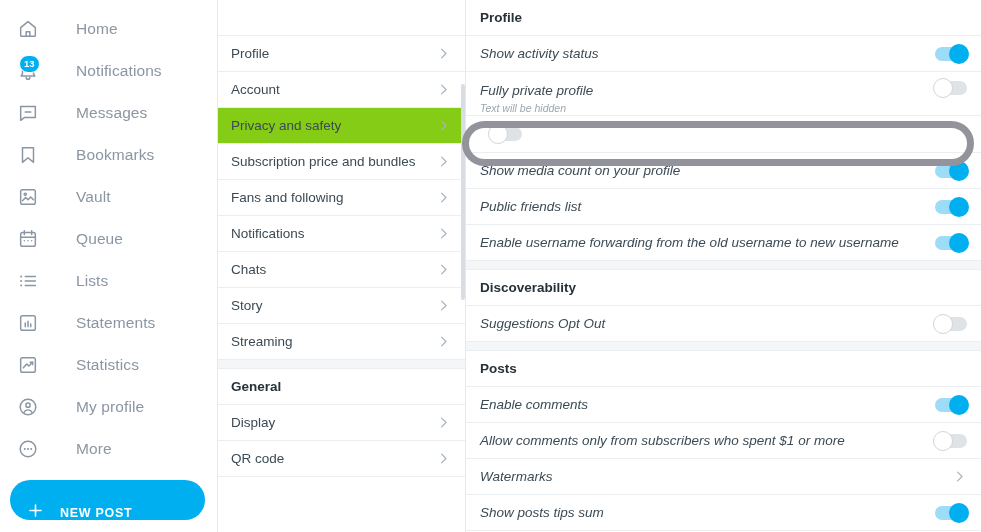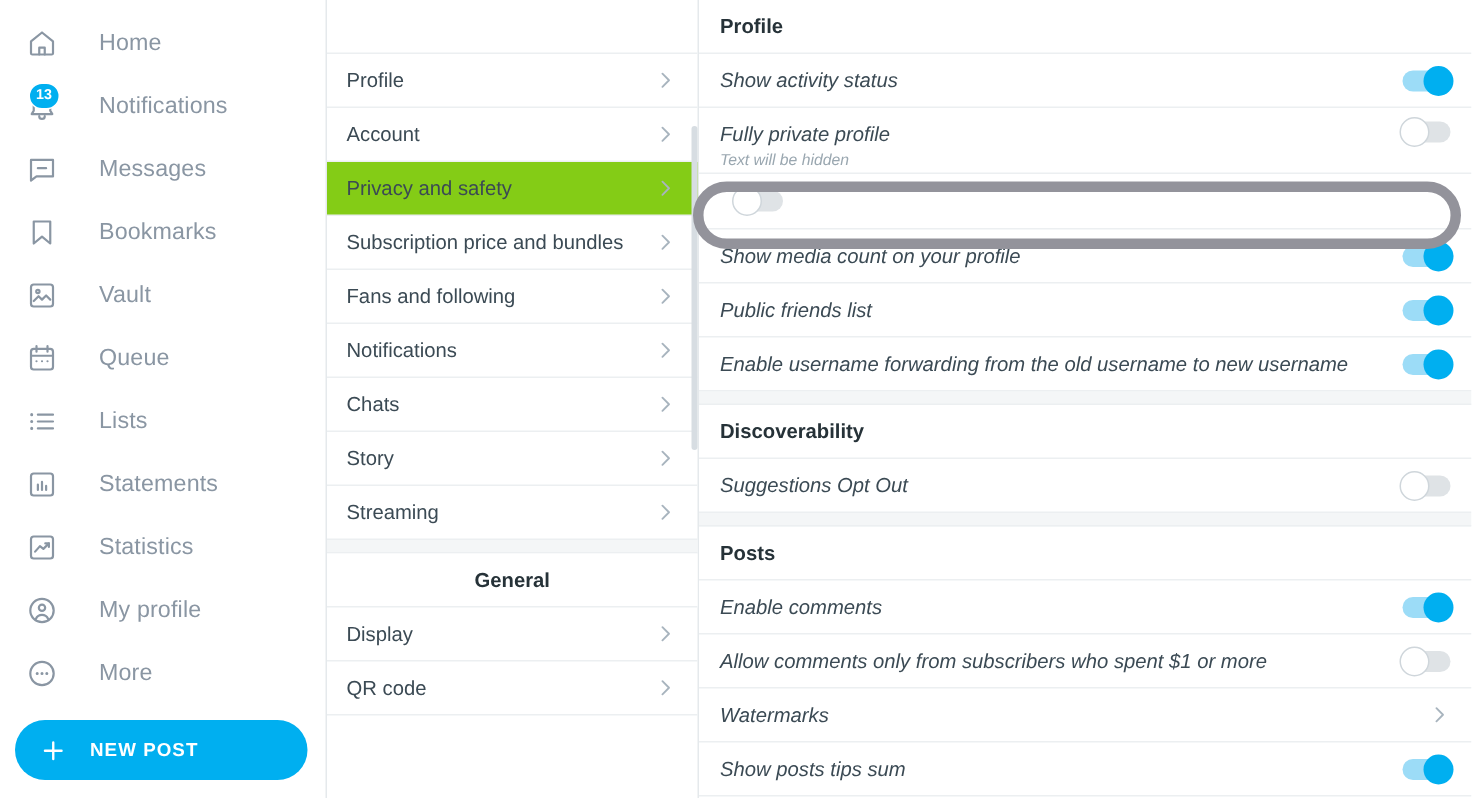--- a/index.html
+++ b/index.html
@@ -33,21 +33,21 @@
   }
   .nav-icon {
     width: 28px; height: 28px;
     flex: 0 0 28px;
     display: flex; align-items: center; justify-content: center;
     position: relative;
     color: #8a96a3;
   }
   .nav-icon svg { display: block; }
   .nav-label {
-    margin-left: 24px;
+    margin-left: 34px;
     font-size: 15.5px;
     color: #8a96a3;
     letter-spacing: 0.1px;
     white-space: nowrap;
   }
   .badge {
     position: absolute;
     top: -2px; left: 5px;
     background: #00aff0;
     color: #fff;
@@ -59,21 +59,21 @@
     min-width: 17px;
     text-align: center;
     border: 1.5px solid #fff;
   }
   .new-post-btn {
     margin: 10px 12px 0 10px;
     height: 40px;
     background: #00aff0;
     border-radius: 21px;
     display: flex;
-    align-items: center;
+    align-items: flex-end;
     cursor: pointer;
   }
   .new-post-plus {
     width: 50px;
     display: flex; align-items: center; justify-content: center;
     color: #fff;
   }
   .new-post-label {
     color: #fff;
     font-size: 12.5px;
@@ -105,21 +105,20 @@
     flex: 1;
     white-space: nowrap;
   }
   .menu-row.selected { background: #84cc16; }
   .menu-head {
     height: 36px;
     display: flex; align-items: center;
     padding: 0 13px;
     border-bottom: 1px solid #eceff1;
     background: #ffffff;
-    justify-content: center;
   }
   .menu-head .m-label {
     font-size: 13.5px;
     font-weight: bold;
     color: #263238;
   }
   .menu-gap { height: 9px; background: #f4f6f7; border-bottom: 1px solid #eceff1; }
   .chev {
     color: #a8b4be;
     display: flex; align-items: center;

